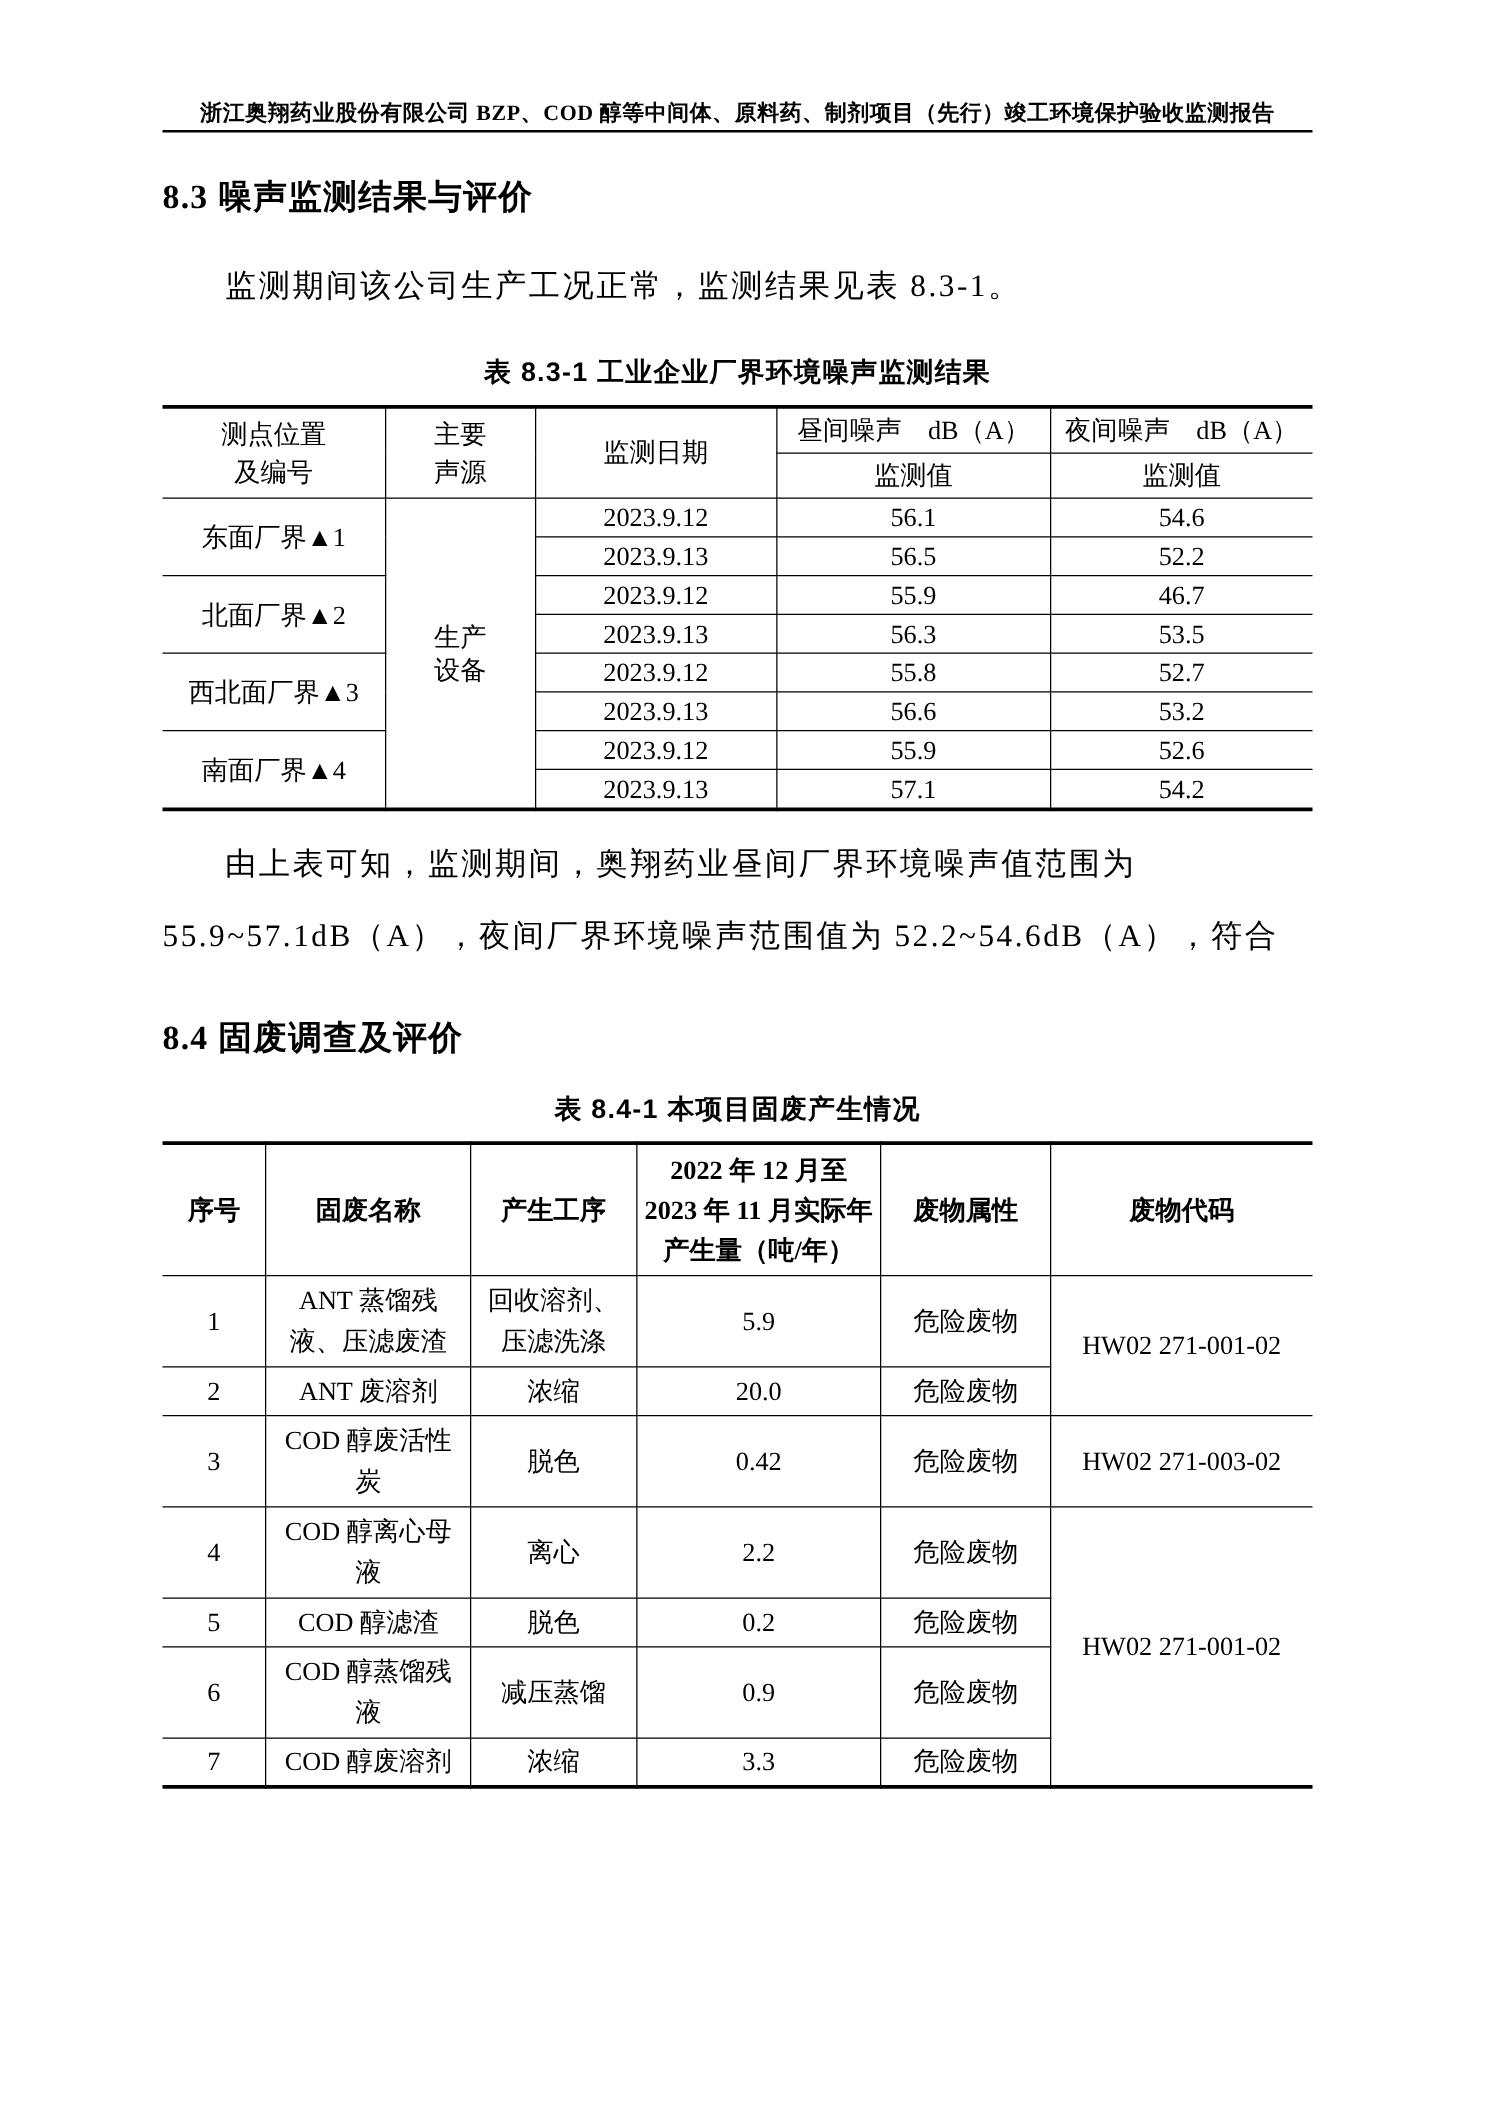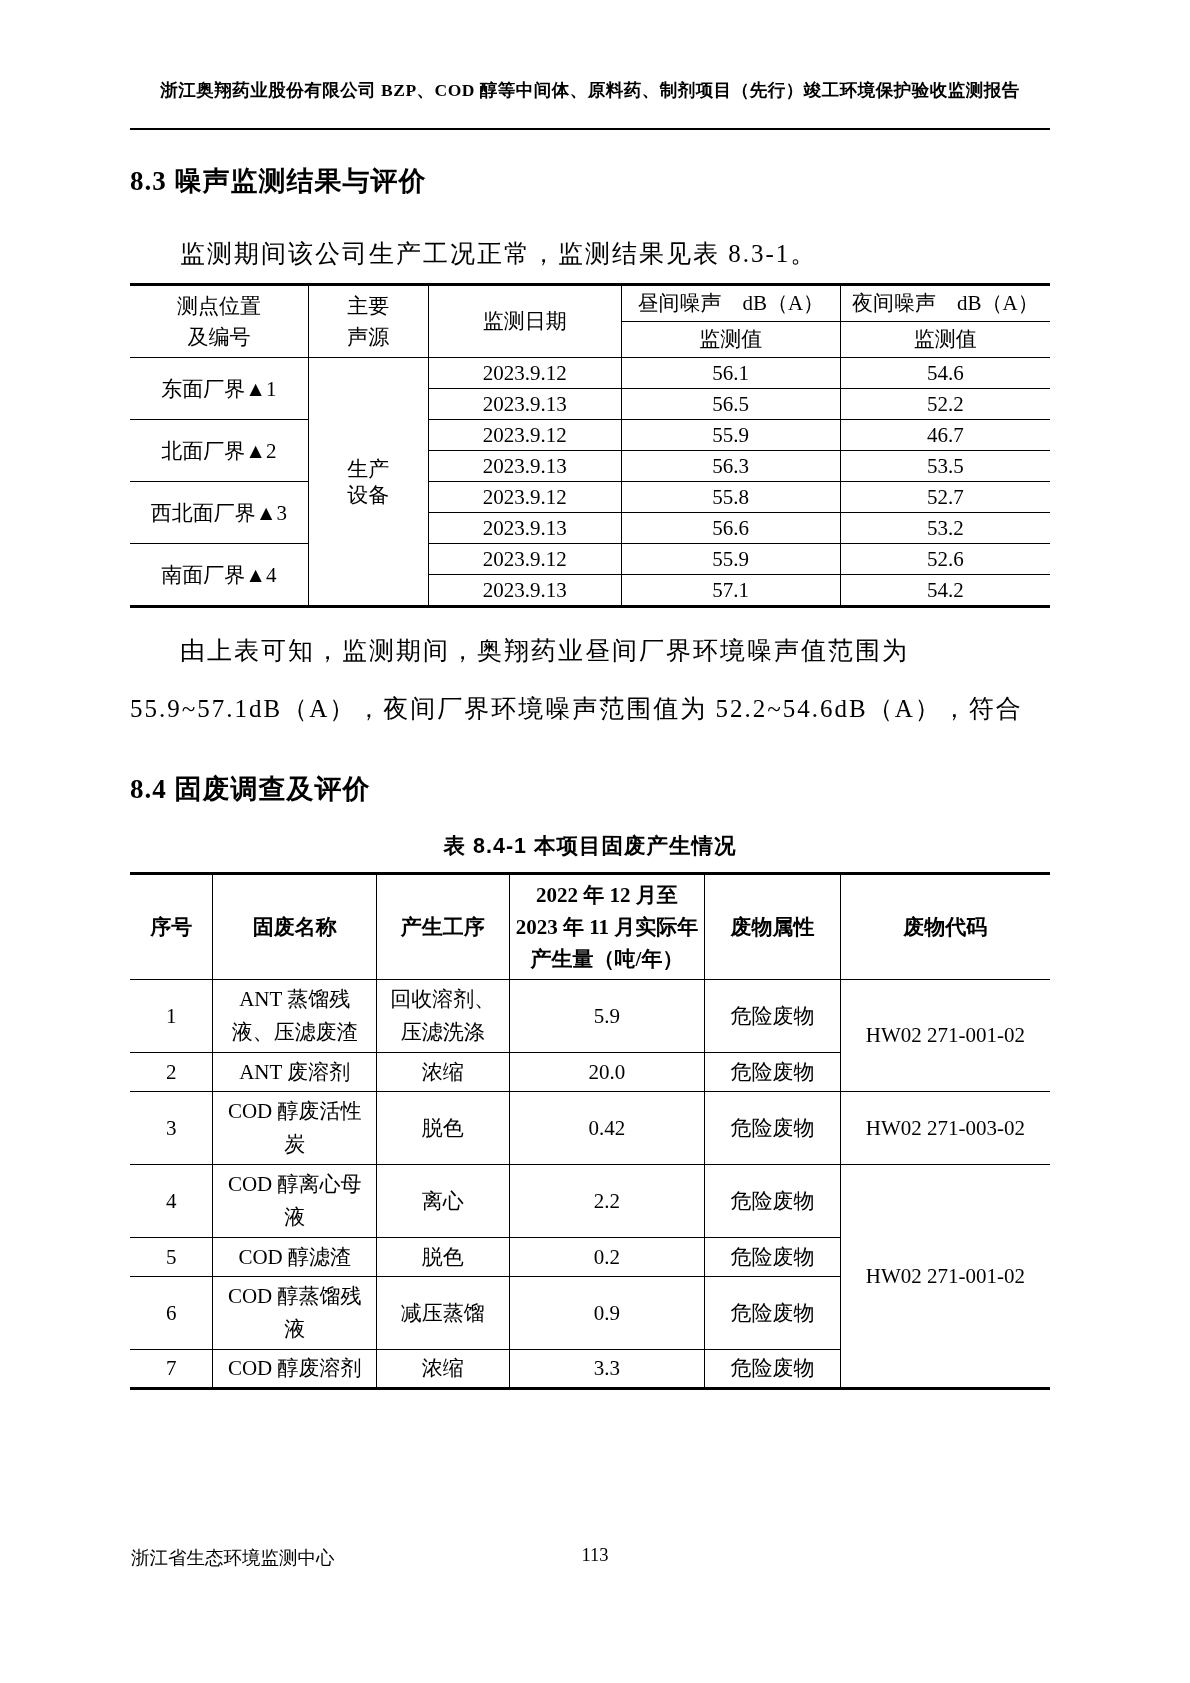--- a/index.html
+++ b/index.html
@@ -11,21 +11,21 @@
     font-family: "Liberation Serif", "DejaVu Serif", serif;
   }
   .content { padding: 78px 140px 0 130px; }
 
   
   .doc-header {
     text-align: center;
     font-size: 17.5px;
     font-weight: bold;
     letter-spacing: 0.5px;
-    padding-bottom: 26px;
+    padding-bottom: 2px;
     border-bottom: 2.5px solid #000;
   }
 
   
   .h2 {
     font-family: Liberation Serif, serif;
     font-weight: bold; font-size: 27px;
     margin-top: 33px; letter-spacing: 1px;
   }
   .h3 {
@@ -92,20 +92,21 @@
   <div class="content">
 
     <div class="doc-header">
       <span>浙江奥翔药业股份有限公司 BZP、COD 醇等中间体、原料药、制剂项目（先行）竣工环境保护验收监测报告</span>
     </div>
 
     <div class="h2">8.3 噪声监测结果与评价</div>
 
     <div class="para first-line-indent intro-para">监测期间该公司生产工况正常，监测结果见表 8.3-1。</div>
 
+    <div class="tbl-caption">表 8.3-1 工业企业厂界环境噪声监测结果</div>
 
     <table class="grid noise">
       <colgroup>
         <col style="width:19.4%">
           <col style="width:13%">
           <col style="width:21%">
         <col style="width:23.8%">
           <col style="width:22.8%">
       </colgroup>
       <thead>
@@ -259,17 +260,13 @@
           <td>COD 醇废溶剂</td>
           <td>浓缩</td>
           <td>3.3</td>
           <td>危险废物</td>
         </tr>
       </tbody>
     </table>
 
   </div>
 
-  <div class="doc-footer">
-    <span class="footer-org">浙江省生态环境监测中心</span>
-    <span class="footer-page">113</span>
-  </div>
 </div>
 
 </body></html>

